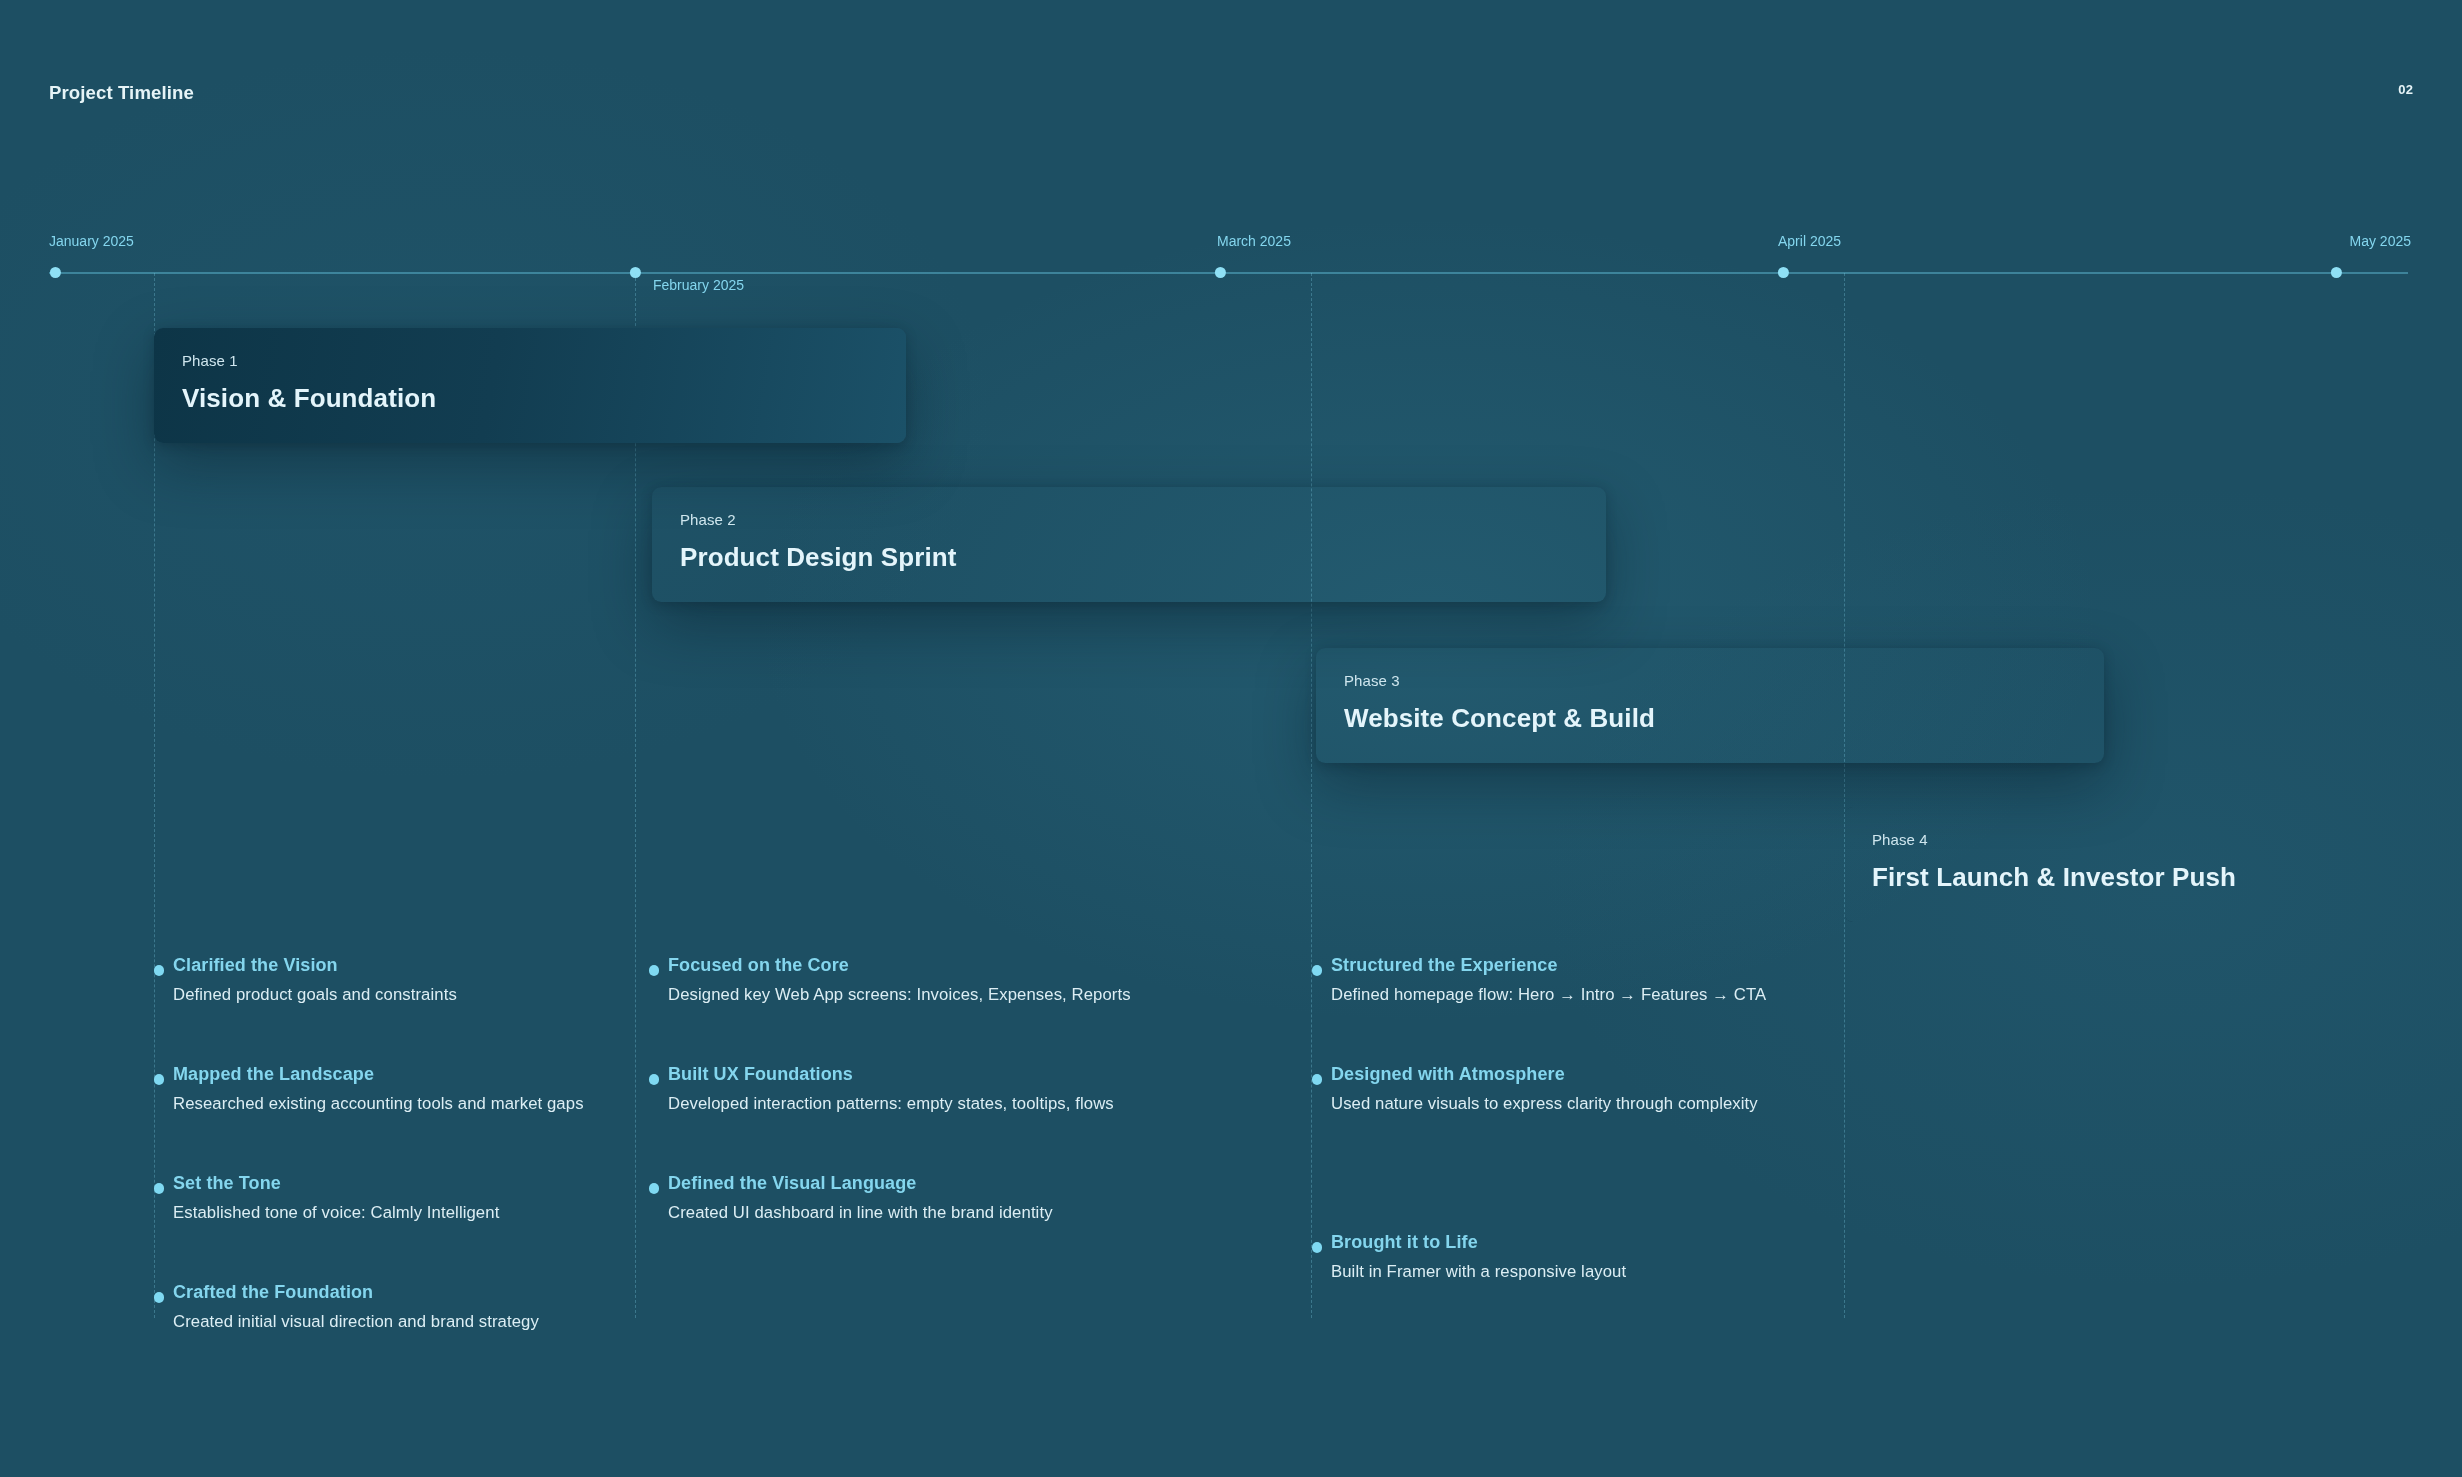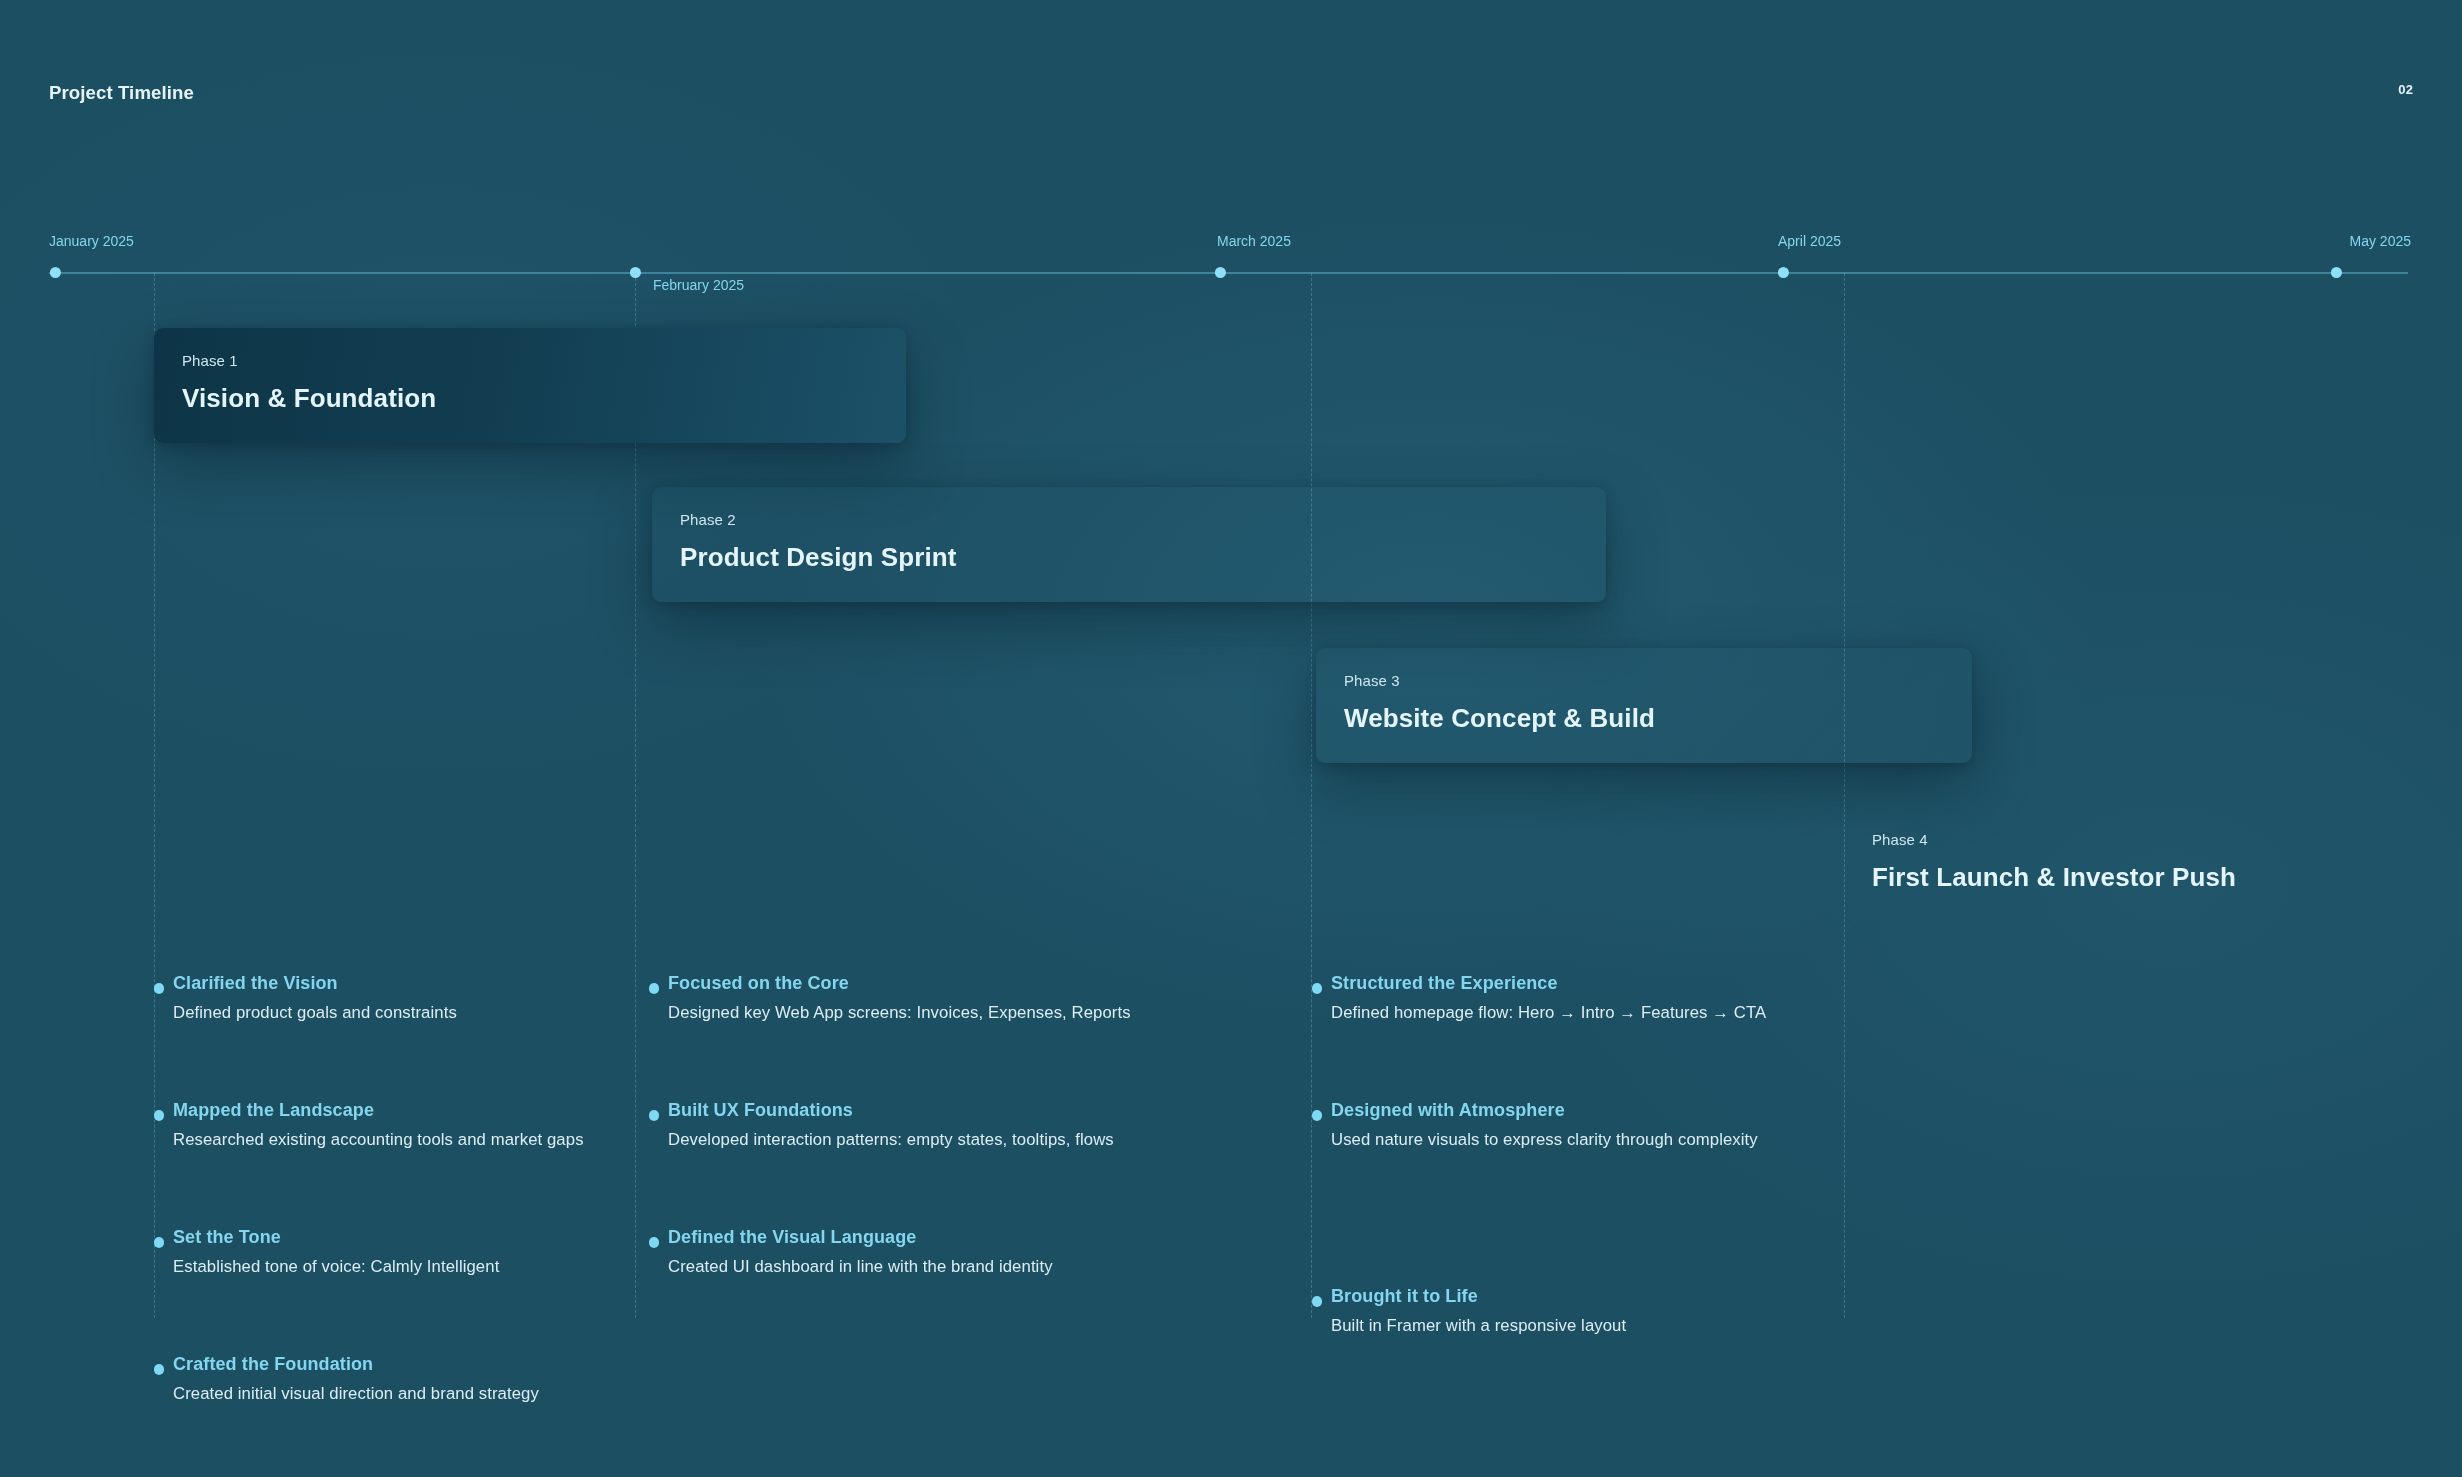--- a/index.html
+++ b/index.html
@@ -77,21 +77,21 @@
   .card .phase-num {
     font-size:15px; color:#cfe6ee; letter-spacing:0.1px;
   }
   .card .phase-title {
     margin-top:14px;
     font-size:26px; font-weight:700; color:#e4f5fb; letter-spacing:0.1px;
   }
 
   
   .bcol { position:absolute; top:955px; }
-  .bitem { position:relative;margin-top:18px; }
+  .bitem { position:relative; }
   .bdot {
     position:absolute; left:0; top:10.3px;
     width:10.3px; height:10.3px; border-radius:50%;
     background:#7fd9f2;
   }
   .btitle {
     margin-left:19px;
     font-size:18px; font-weight:700; color:#84d6ee; letter-spacing:0.1px;
   }
   .bdesc {
@@ -133,21 +133,21 @@
 
   <div id="cards">
       <div class="card grad1" style="left: 154px; top: 328px; width: 752px;">
         <div class="phase-num">Phase 1</div>
         <div class="phase-title">Vision &amp; Foundation</div>
       </div>
       <div class="card grad2" style="left: 652px; top: 487px; width: 954px;">
         <div class="phase-num">Phase 2</div>
         <div class="phase-title">Product Design Sprint</div>
       </div>
-      <div class="card grad3" style="left: 1316px; top: 648px; width: 656px;">
+      <div class="card grad3" style="left: 1316px; top: 648px; width: 788px;">
         <div class="phase-num">Phase 3</div>
         <div class="phase-title">Website Concept &amp; Build</div>
       </div>
       <div class="card grad4 fade-right" style="left: 1844px; top: 807px; width: 654px;">
         <div class="phase-num">Phase 4</div>
         <div class="phase-title">First Launch &amp; Investor Push</div>
       </div>
     </div>
 
   <div id="bullets">

